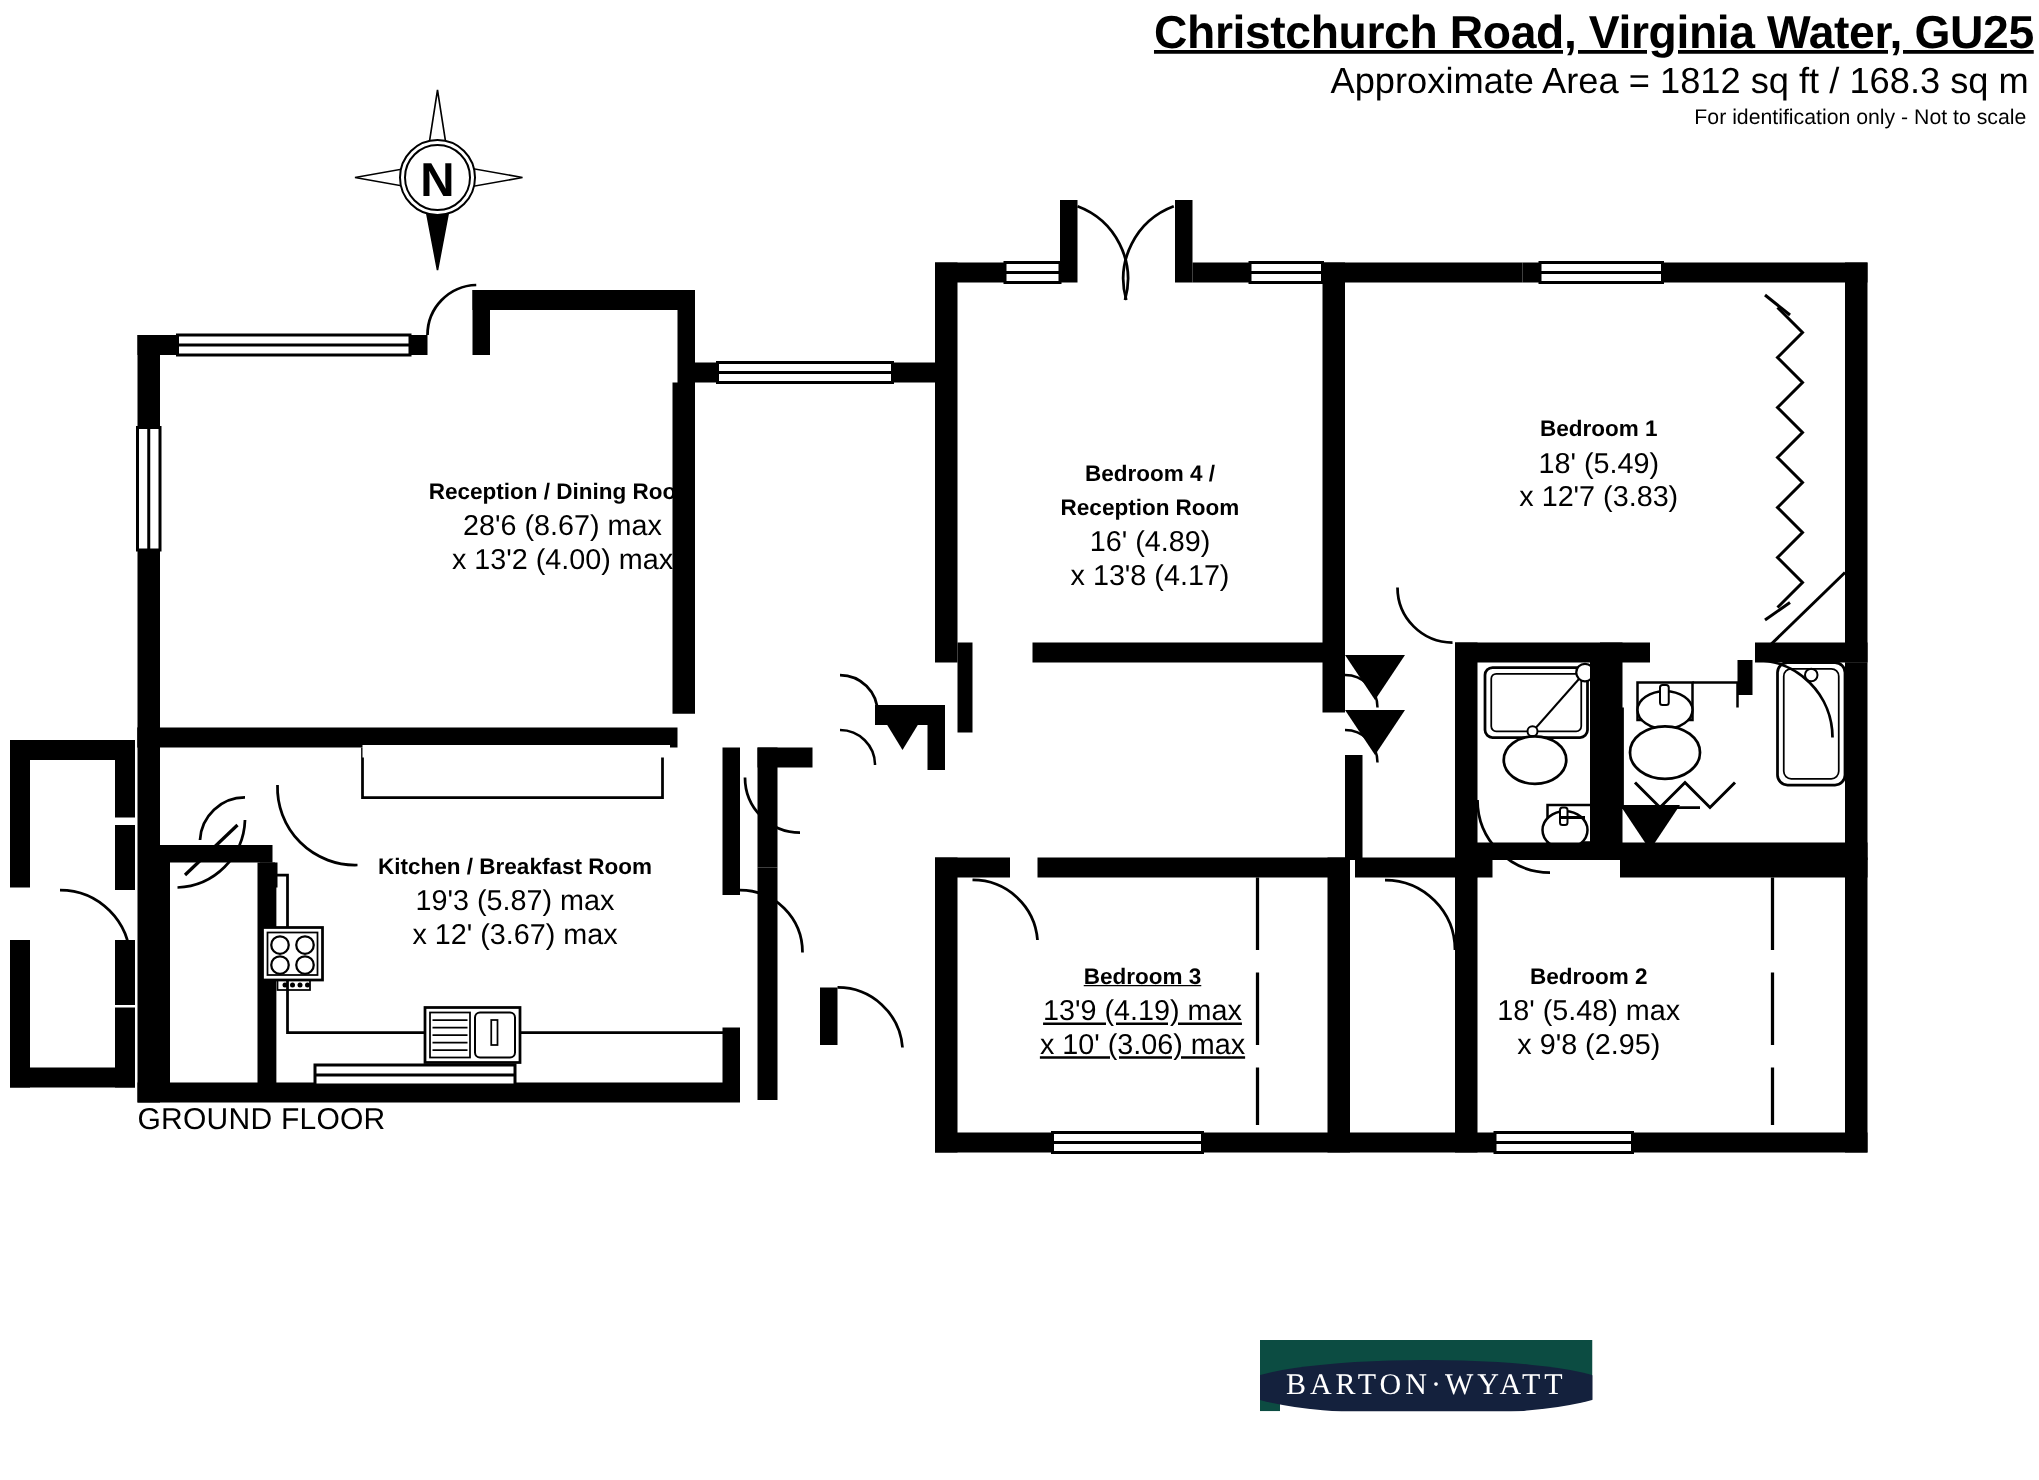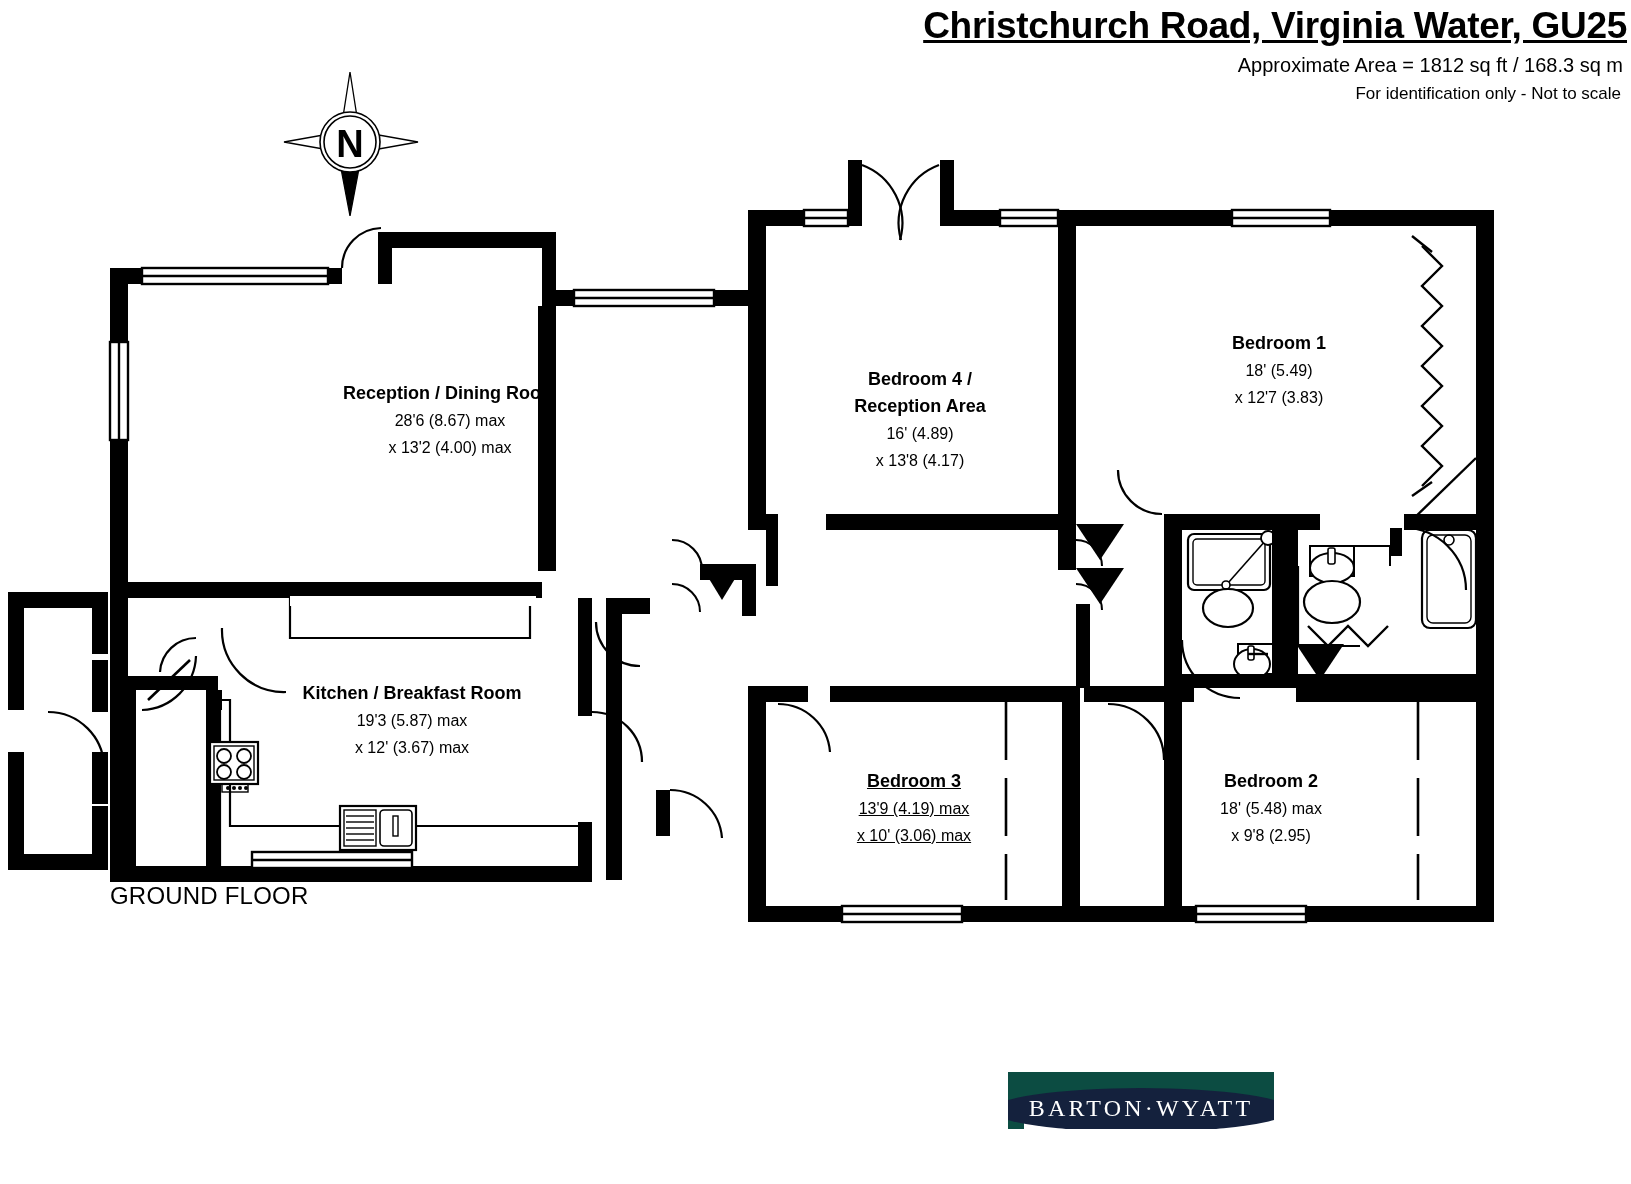--- a/index.html
+++ b/index.html
@@ -28,21 +28,21 @@
   #plan-title {
     font-size: 37px;
     font-weight: bold;
     letter-spacing: -0.3px;
     line-height: 44px;
     padding-right: 4px;
     white-space: nowrap;
     text-decoration: underline;
   }
   #plan-area {
-    font-size: 20px;
+    font-size: 29px;
     line-height: 34px;
     padding-right: 8px;
     white-space: nowrap;
   }
   #plan-disclaimer {
     font-size: 17px;
     line-height: 24px;
     padding-right: 10px;
     white-space: nowrap;
   }
@@ -65,21 +65,21 @@
     text-align: center;
     line-height: 27px;
     white-space: nowrap;
   }
   .room-label .rname {
     font-size: 18px;
     font-weight: bold;
     display: block;
   }
   .room-label .rdim {
-    font-size: 16px;
+    font-size: 23px;
     font-weight: normal;
     display: block;
   }
 
   #floor-name {
     position: absolute;
     left: 110px;
     top: 882px;
     font-size: 24px;
     font-weight: normal;
@@ -458,21 +458,21 @@
 </div>
 
 <div class="room-label" style="left:268px;top:680px;width:288px;">
   <span class="rname">Kitchen / Breakfast Room</span>
   <span class="rdim">19'3 (5.87) max</span>
   <span class="rdim">x 12' (3.67) max</span>
 </div>
 
 <div class="room-label" style="left:800px;top:366px;width:240px;">
   <span class="rname">Bedroom 4 /</span>
-  <span class="rname">Reception Area</span>
+  <span class="rname">Reception Room</span>
   <span class="rdim">16' (4.89)</span>
   <span class="rdim">x 13'8 (4.17)</span>
 </div>
 
 <div class="room-label" style="left:1170px;top:330px;width:218px;">
   <span class="rname">Bedroom 1</span>
   <span class="rdim">18' (5.49)</span>
   <span class="rdim">x 12'7 (3.83)</span>
 </div>
 

